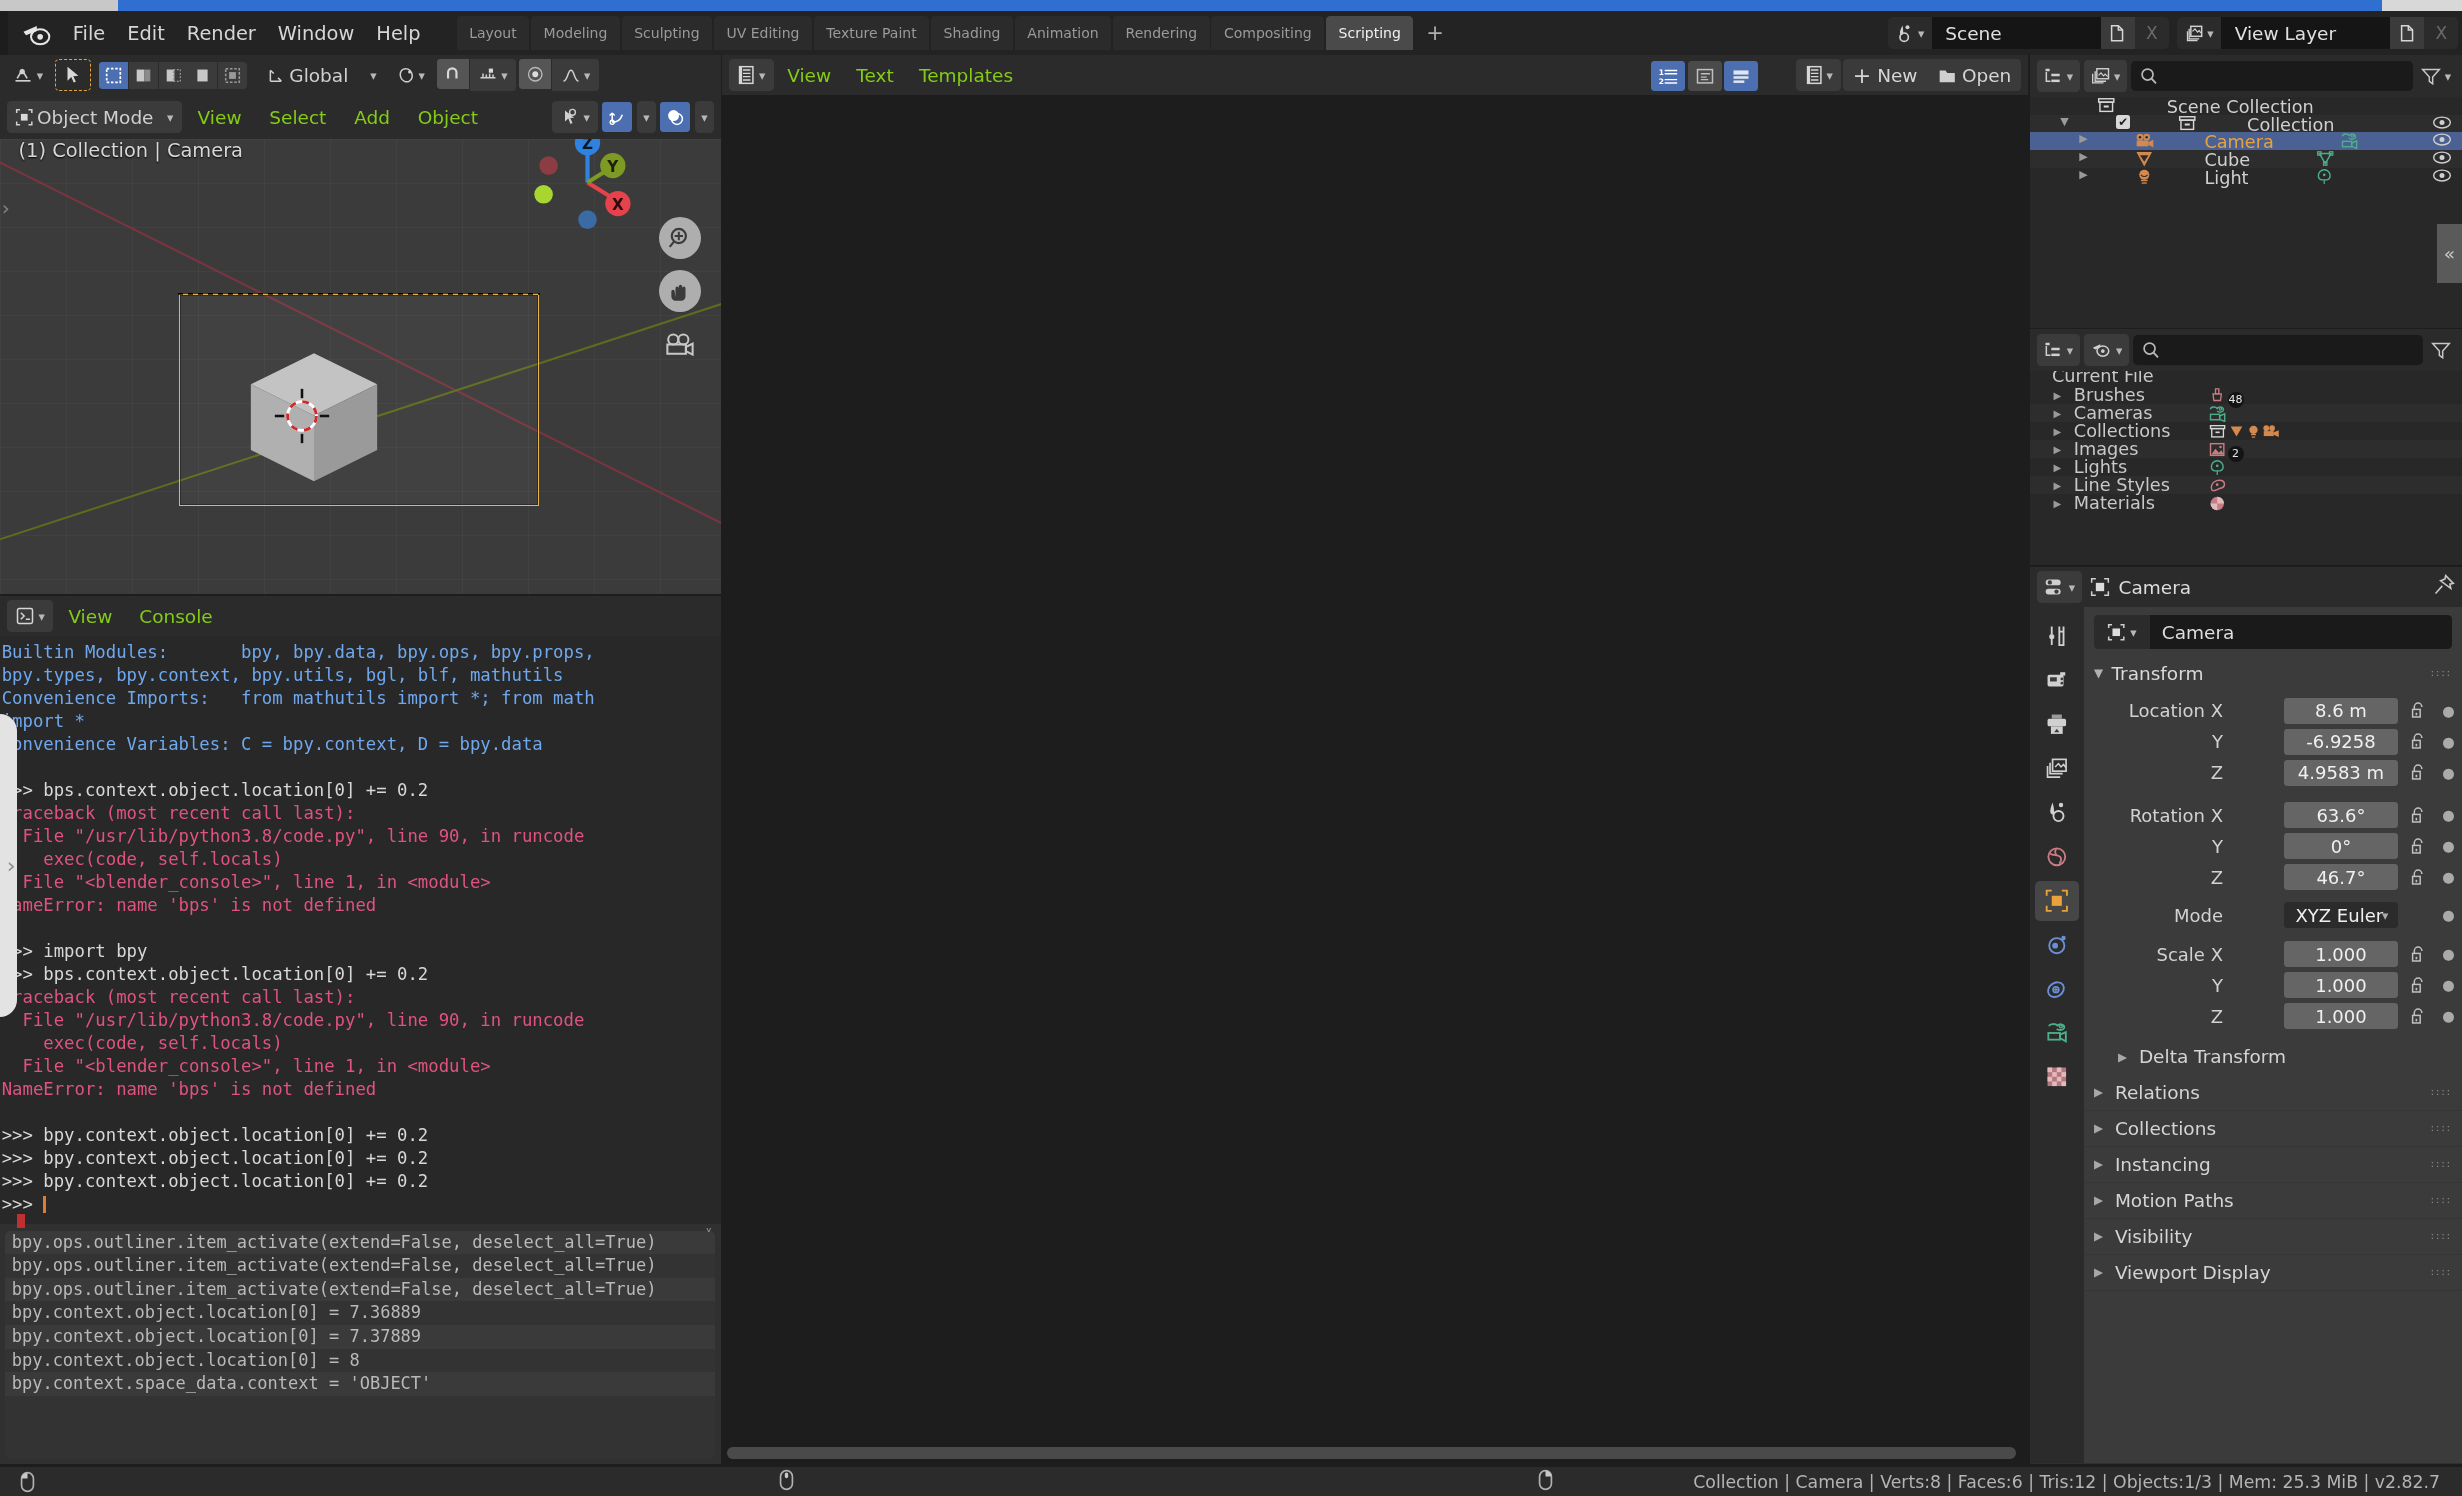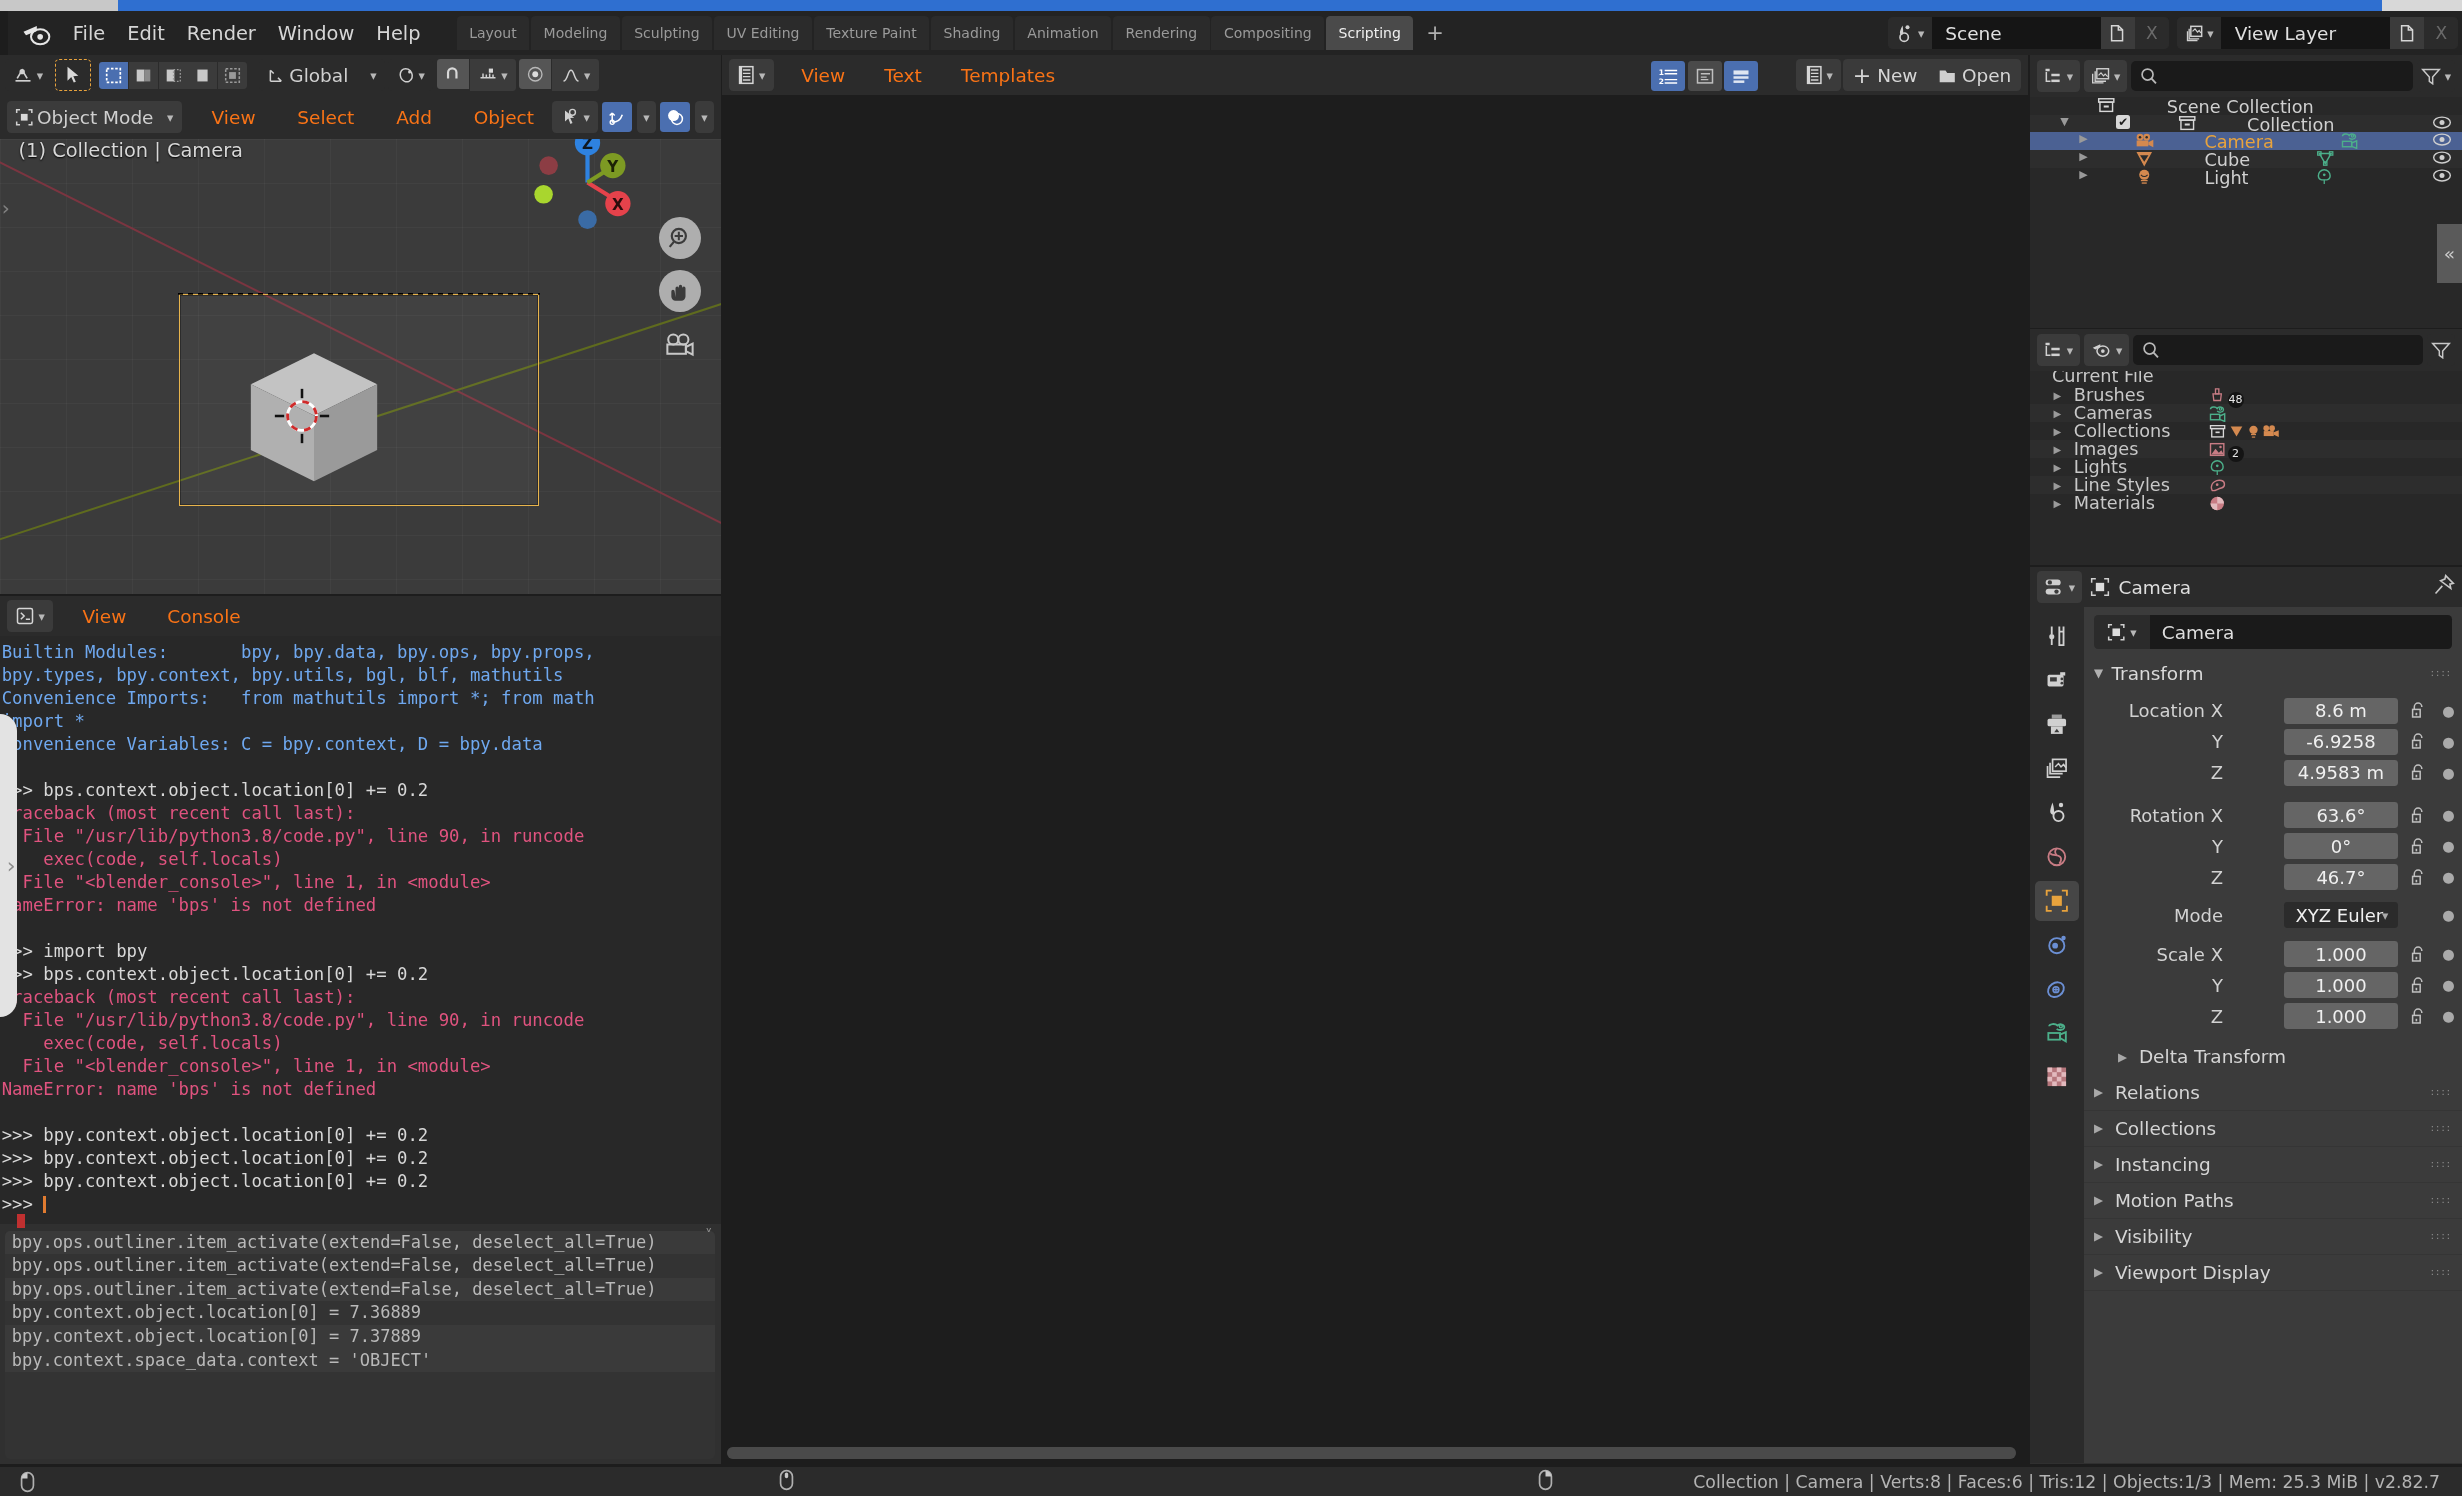--- a/index.html
+++ b/index.html
@@ -62,21 +62,21 @@
   .fg-btn.x { background: #2b2b2b; color: #6a6a6a; }
   .chev { font-size: 12.6px; color: #b8b8b8; }
 
   
   .panel { position: absolute; background: #303030; }
   .hdr-btn {
     background: #2b2b2b; border-radius: 4.2px; height: 32px;
     display: flex; align-items: center; padding: 0 8.4px; gap: 3.4px; color: #d0d0d0;
     font-size: 18.5px; white-space: nowrap;
   }
-  .hdr-txt { padding: 0 11.8px; font-size: 18.5px; color: #f97316; white-space: nowrap; margin-left: 14px; }
+  .hdr-txt { padding: 0 11.8px; font-size: 18.5px; color: #84cc16; white-space: nowrap; }
   .icon-sq {
     width: 29px; height: 27px; display:flex; align-items:center; justify-content:center;
   }
 
   
   #viewport3d { left: 0; top: 55px; width: 721px; height: 539px; background: #393939; overflow: hidden; }
   #vp-header {
     position: absolute; left: 0; top: 0; width: 721px; height: 40px;
     background: #2b2b2b; display: flex; align-items: center; padding: 0 5px; gap: 3.4px; z-index: 5;
   }
@@ -619,20 +619,21 @@
 </div>
 
 <div class="panel" id="infopanel">
   <div id="info-redmark"></div>
   <div id="info-body">
       <div class="info-row alt">bpy.ops.outliner.item_activate(extend=False, deselect_all=True)</div>
       <div class="info-row">bpy.ops.outliner.item_activate(extend=False, deselect_all=True)</div>
       <div class="info-row alt">bpy.ops.outliner.item_activate(extend=False, deselect_all=True)</div>
       <div class="info-row">bpy.context.object.location[0] = 7.36889</div>
       <div class="info-row alt">bpy.context.object.location[0] = 7.37889</div>
+      <div class="info-row">bpy.context.object.location[0] = 8</div>
       <div class="info-row alt">bpy.context.space_data.context = 'OBJECT'</div>
     </div>
   <div id="info-collapse">˅</div>
 </div>
 
 <div class="panel" id="outliner">
   <div id="out-header">
     <div class="hdr-btn" style="background:#3b3b3b;padding:0 6.7px;">
       <svg width="20" height="18.5" viewBox="0 0 24 22">
           <rect x="3" y="2" width="5" height="3" fill="#d0d0d0"></rect>

